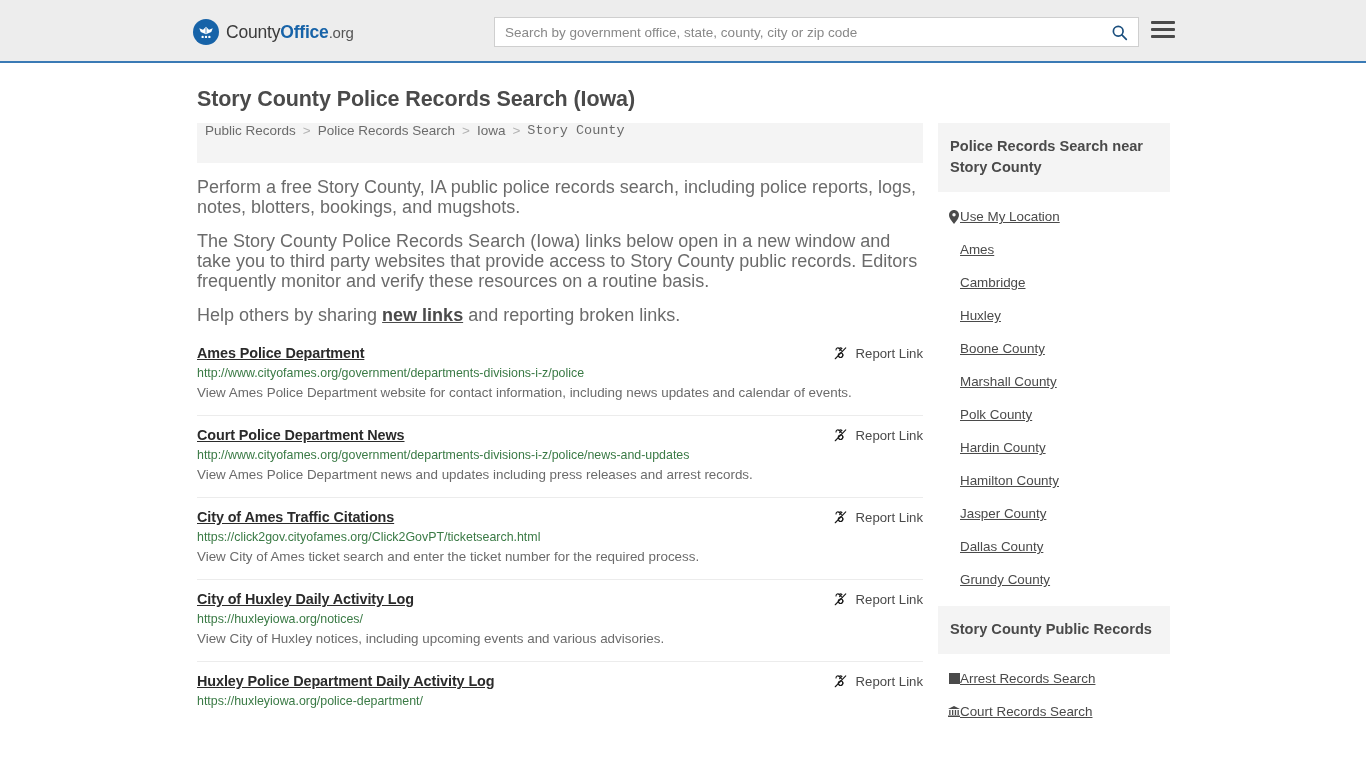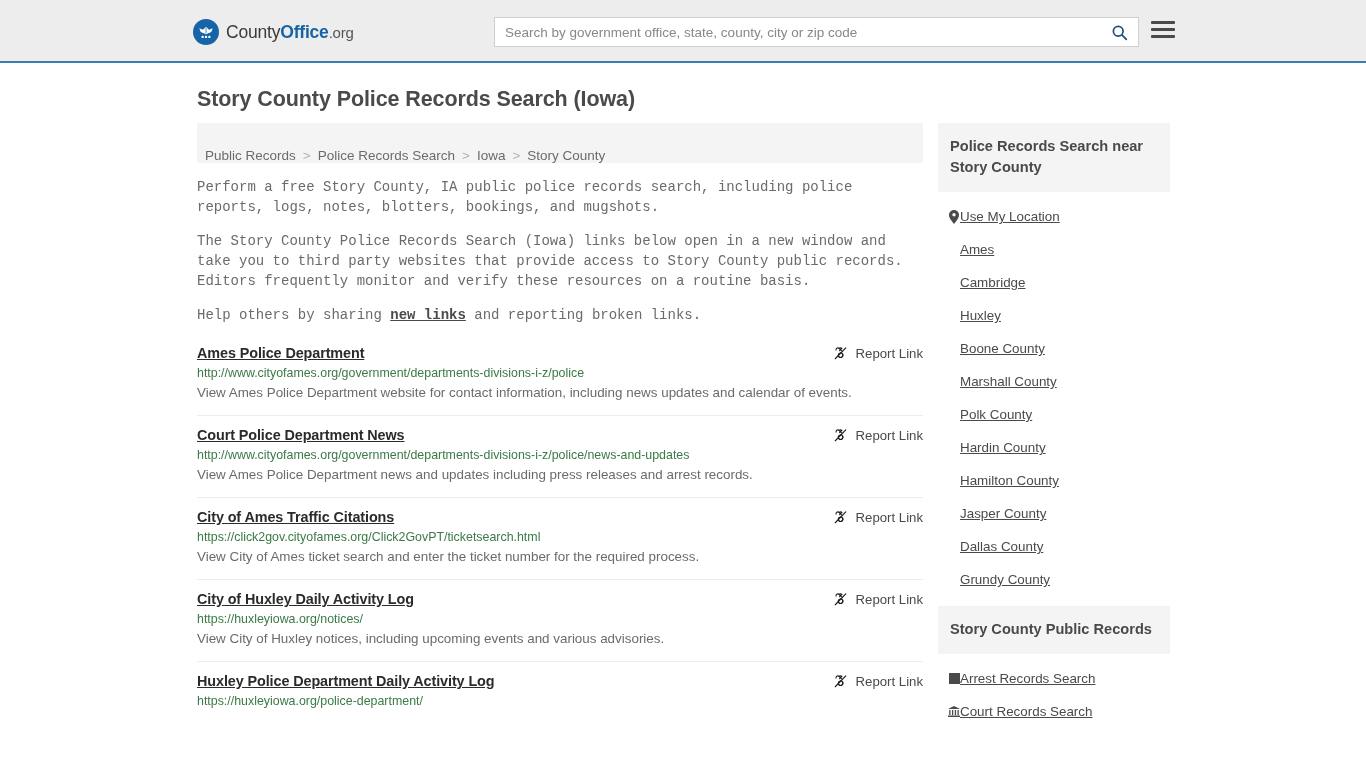--- a/index.html
+++ b/index.html
@@ -115,38 +115,37 @@
   .content-col {
     position: absolute;
     left: 197px;
     top: 60px;
     width: 726px;
   }
   .breadcrumb {
     background: #f4f4f4;
     height: 40px;
     display: flex;
-    align-items: flex-end;
+    align-items: flex-start;
     padding-left: 8px;
     font-size: 13.5px;
   }
   .breadcrumb a {
     color: #6b6b6b;
     text-decoration: none;
   }
   .breadcrumb .sep { color: #b2b2b2; margin: 0 7px; }
-  .breadcrumb .current { color: #6b6b6b; }
+  .breadcrumb .current { color: #6b6b6b; font-family: Liberation Mono, monospace; }
 
   .intro { margin-top: 14px; }
   .intro p {
     margin: 0 0 14px 0;
-    font-size: 14px;
+    font-size: 18px;
     line-height: 20px;
     color: #6b6b6b;
-    font-family: Liberation Mono, monospace;
   }
   .intro p a { color: #4a4a4a; text-decoration: underline; font-weight: bold; }
 
   .results { margin-top: 4px; }
   .result {
     padding: 11px 0 12px 0;
     border-top: 1px solid #ececec;
     position: relative;
   }
   .result:first-child { border-top: 0; padding-top: 6px; }

